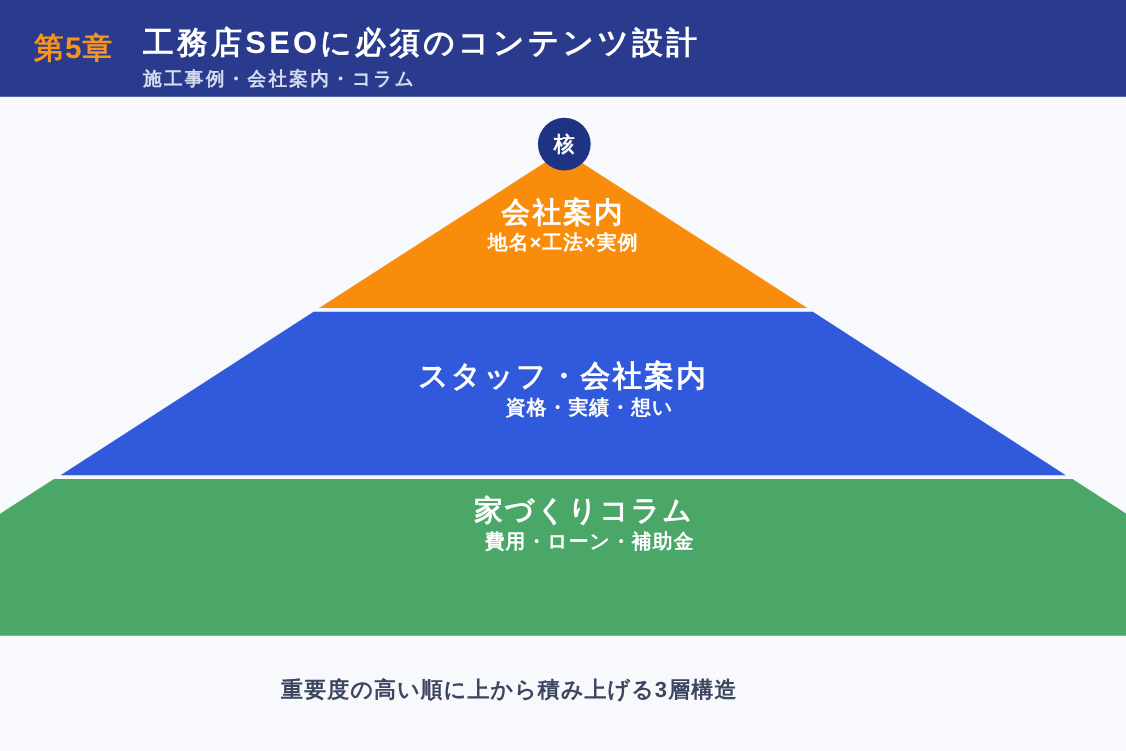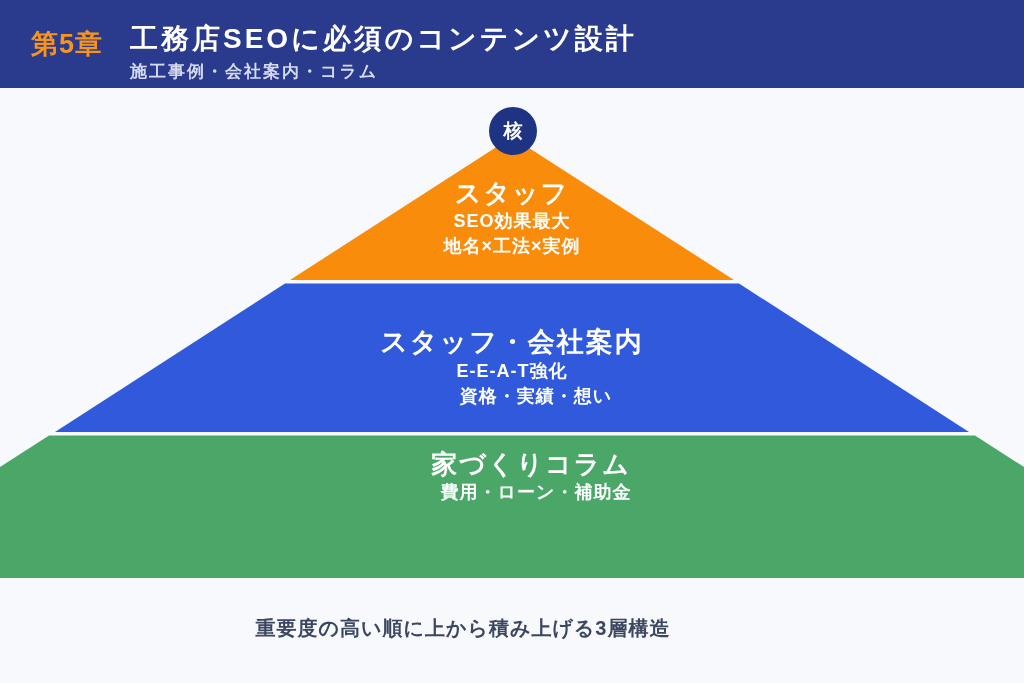--- a/index.html
+++ b/index.html
@@ -76,28 +76,26 @@
     <polygon points="512,137 734,280 290,280" fill="#F98C0A"></polygon>
     <polygon points="285,283.5 739,283.5 969,432 55,432" fill="#3059DB"></polygon>
     <polygon points="49,435.5 975,435.5 1024,467 1024,578 0,578 0,467" fill="#4BA768"></polygon>
   </svg>
 
   <div class="apex-circle">
     <span class="apex-label">核</span>
   </div>
 
   <div class="layer-text lt-1">
-    <div class="l-title">スタッフ</div>
-    <div class="l-sub l-sub1">SEO効果最大</div>
+    <div class="l-title">会社案内</div>
     <div class="l-sub l-sub2">地名×工法×実例</div>
   </div>
 
   <div class="layer-text lt-2">
     <div class="l-title">スタッフ・会社案内</div>
-    <div class="l-sub l-sub1">E-E-A-T強化</div>
     <div class="l-sub l-sub2">資格・実績・想い</div>
   </div>
 
   <div class="layer-text lt-3">
     <div class="l-title">家づくりコラム</div>
     <div class="l-sub l-sub2">費用・ローン・補助金</div>
   </div>
 
   <p class="caption">重要度の高い順に上から積み上げる3層構造</p>
 

